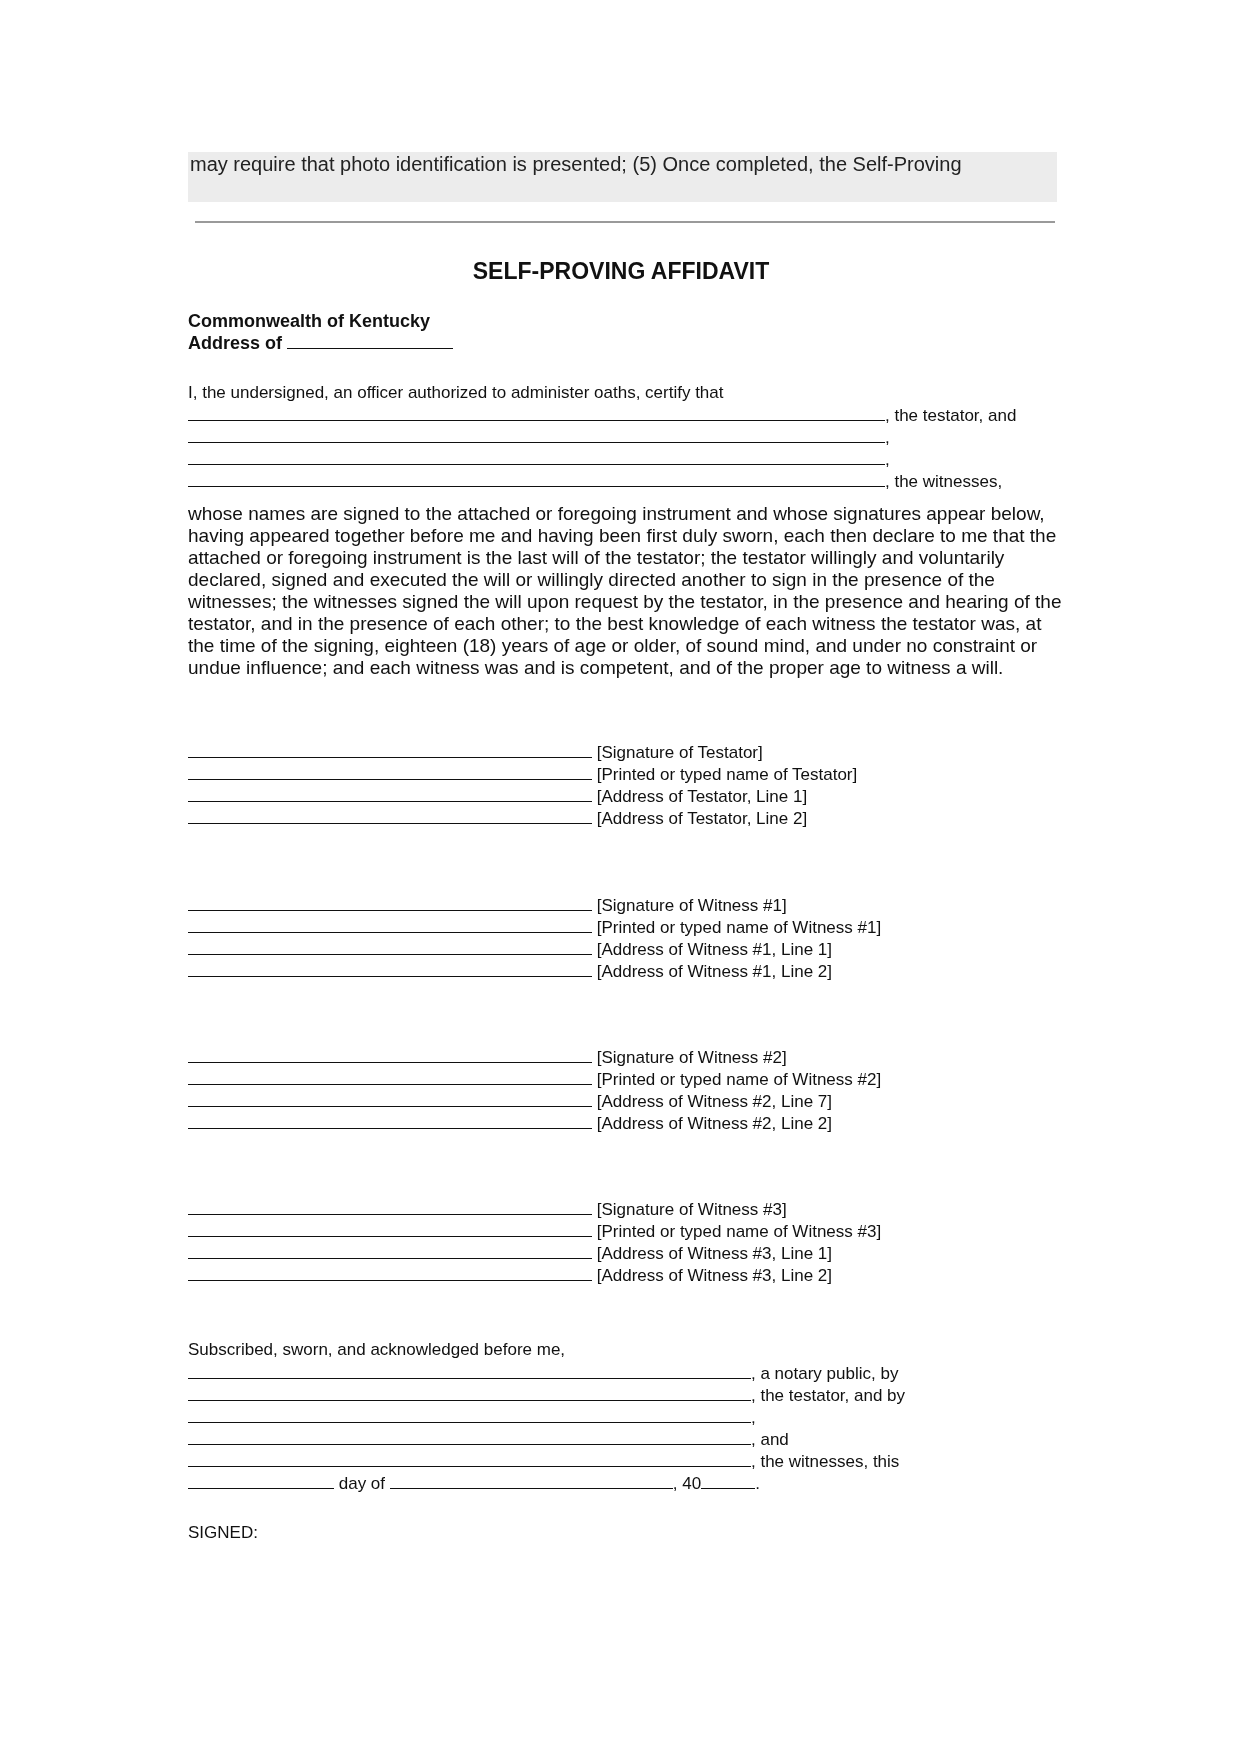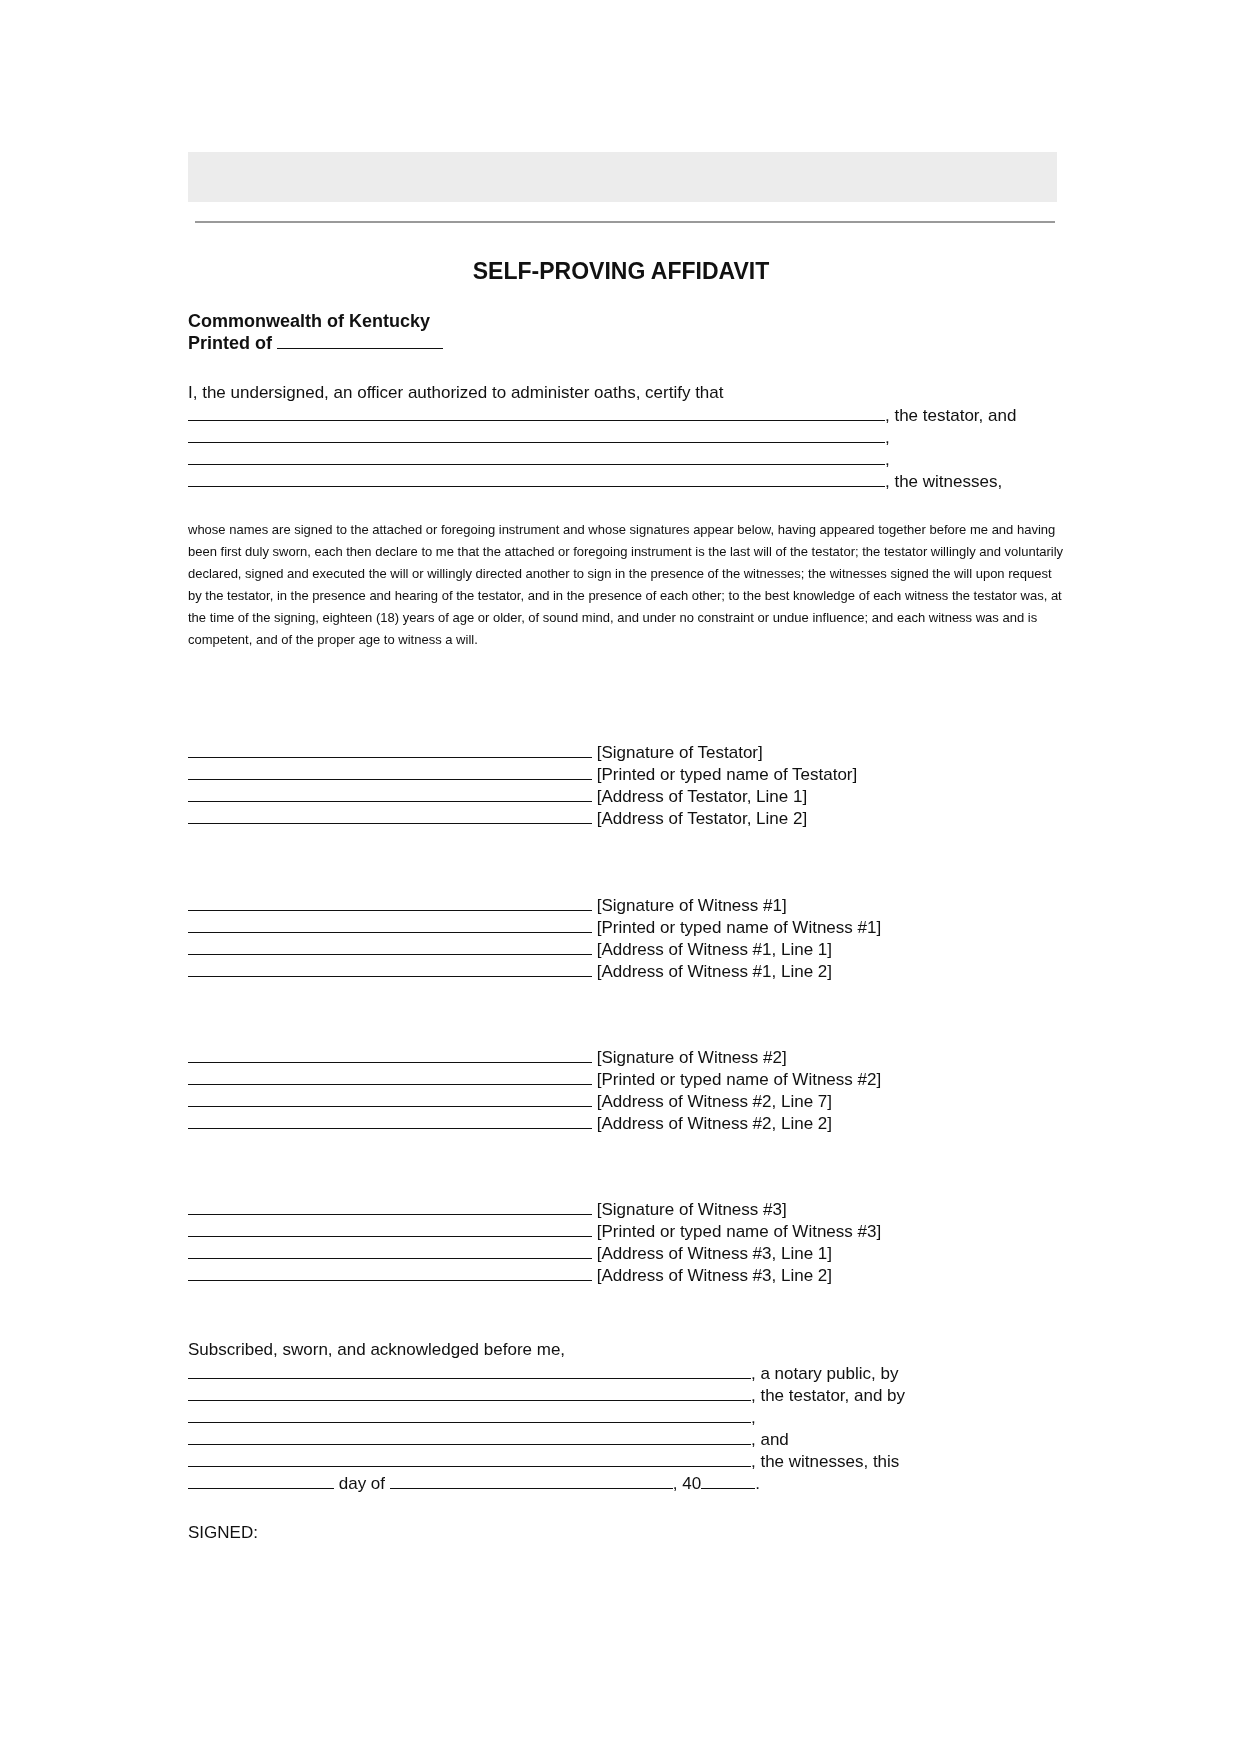--- a/index.html
+++ b/index.html
@@ -7,34 +7,35 @@
          font-family:"Liberation Sans", sans-serif; color:#111; }
   .abs { position:absolute; }
   .notice { left:188px; top:152px; width:869px; height:50px; background:#ececec;
             font-size:20px; line-height:24px; color:#222; }
   .notice div { padding-left:2px; }
   .rule { left:195px; top:221px; width:860px; height:2px; background:#9a9a9a; }
   .title { left:0; width:1242px; top:258px; text-align:center; font-weight:bold; font-size:23px; }
   .bold { font-weight:bold; font-size:18px; }
   .blank { display:inline-block; border-bottom:1.6px solid #111; height:15px; vertical-align:baseline; }
   .line { position:absolute; left:188px; font-size:17px; height:22px; white-space:nowrap; }
-  .para { left:188px; top:503px; width:880px; font-size:13px; line-height:22px;margin-top:16px; }
+  .para { left:188px; top:503px; width:880px; font-size:19px; line-height:22px; }
 </style>
 </head>
 <body>
 
 <div class="abs notice">
+  <div>may require that photo identification is presented; (5) Once completed, the Self-Proving</div>
 </div>
 <div class="abs rule"></div>
 
 <div class="abs title">SELF-PROVING AFFIDAVIT</div>
 
 <div class="abs bold" style="left:188px; top:311px;">Commonwealth of Kentucky</div>
 <div class="abs bold" style="left:188px; top:333px;">
-  <span>Printed of</span>
+  <span>Address of</span>
   <span class="blank" style="width:166px;"></span>
 </div>
 
 <div class="line" style="top:383px;">I, the undersigned, an officer authorized to administer oaths, certify that</div>
 <div class="line" style="top:405px;"><span class="blank" style="width:697px;"></span><span>, the testator, and</span></div>
 <div class="line" style="top:427px;"><span class="blank" style="width:697px;"></span><span>,</span></div>
 <div class="line" style="top:449px;"><span class="blank" style="width:697px;"></span><span>,</span></div>
 <div class="line" style="top:471px;"><span class="blank" style="width:697px;"></span><span>, the witnesses,</span></div>
 
 <div class="abs para">whose names are signed to the attached or foregoing instrument and whose signatures appear below, having appeared together before me and having been first duly sworn, each then declare to me that the attached or foregoing instrument is the last will of the testator; the testator willingly and voluntarily declared, signed and executed the will or willingly directed another to sign in the presence of the witnesses; the witnesses signed the will upon request by the testator, in the presence and hearing of the testator, and in the presence of each other; to the best knowledge of each witness the testator was, at the time of the signing, eighteen (18) years of age or older, of sound mind, and under no constraint or undue influence; and each witness was and is competent, and of the proper age to witness a will.</div>

